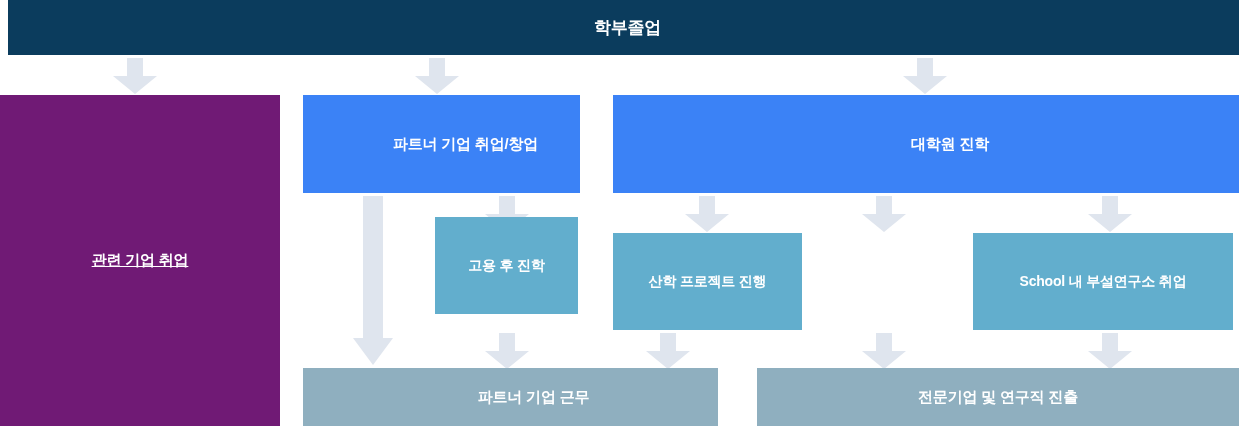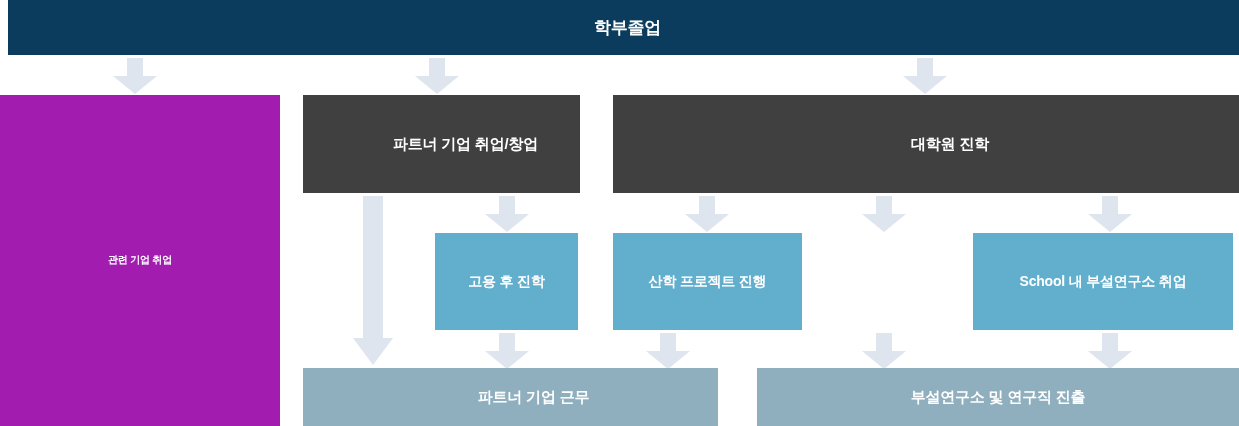--- a/index.html
+++ b/index.html
@@ -28,22 +28,22 @@
     text-align: center;
     color: #ffffff;
     font-weight: bold;
     letter-spacing: -0.2px;
     box-sizing: border-box;
     line-height: 1.25;
     user-select: none;
   }
 
   .node-header   { background: #0b3c5d; font-size: 17px; }
-  .node-employ   { background: #a21caf; font-size: 10px; }
-  .node-mid      { background: #404040; font-size: 15px; padding-left: 48px; }
+  .node-employ   { background: #701a75; font-size: 15px; text-decoration: underline; }
+  .node-mid      { background: #3b82f6; font-size: 15px; padding-left: 48px; }
   .node-sub      { background: #62aecd; font-size: 14px; }
   .node-final    { background: #8fafbf; font-size: 15px; }
 
   
   .arrow {
     position: absolute;
     display: block;
   }
   .arrow svg { display: block; }
 
@@ -107,21 +107,21 @@
     <svg width="46" height="37" viewBox="0 0 46 37" aria-hidden="true">
       <polygon points="15,0 31,0 31,18 45,18 23,36 1,18 15,18" fill="#dfe5ee"></polygon>
     </svg>
   </div>
   <div class="arrow" style="left:1087px; top:196px;">
     <svg width="46" height="37" viewBox="0 0 46 37" aria-hidden="true">
       <polygon points="15,0 31,0 31,18 45,18 23,36 1,18 15,18" fill="#dfe5ee"></polygon>
     </svg>
   </div>
 
-  <div class="node node-sub" style="left:435px; top:233px; width:143px; height:97px;">
+  <div class="node node-sub" style="left:435px; top:217px; width:143px; height:97px;">
     <span>고용 후 진학</span>
   </div>
 
   <div class="node node-sub" style="left:613px; top:233px; width:189px; height:97px;justify-content:center;">
     <span>산학 프로젝트 진행</span>
   </div>
 
 
   <div class="node node-sub" style="left:973px; top:233px; width:260px; height:97px;">
     <span>School 내 부설연구소 취업</span>
@@ -146,16 +146,16 @@
     <svg width="46" height="37" viewBox="0 0 46 37" aria-hidden="true">
       <polygon points="15,0 31,0 31,18 45,18 23,36 1,18 15,18" fill="#dfe5ee"></polygon>
     </svg>
   </div>
 
   <div class="node node-final" style="left:303px; top:368px; width:415px; height:58px;padding-left:46px;">
     <span>파트너 기업 근무</span>
   </div>
 
   <div class="node node-final" style="left:757px; top:368px; width:482px; height:58px;">
-    <span>부설연구소 및 연구직 진출</span>
+    <span>전문기업 및 연구직 진출</span>
   </div>
 
 </div>
 
 </body></html>

